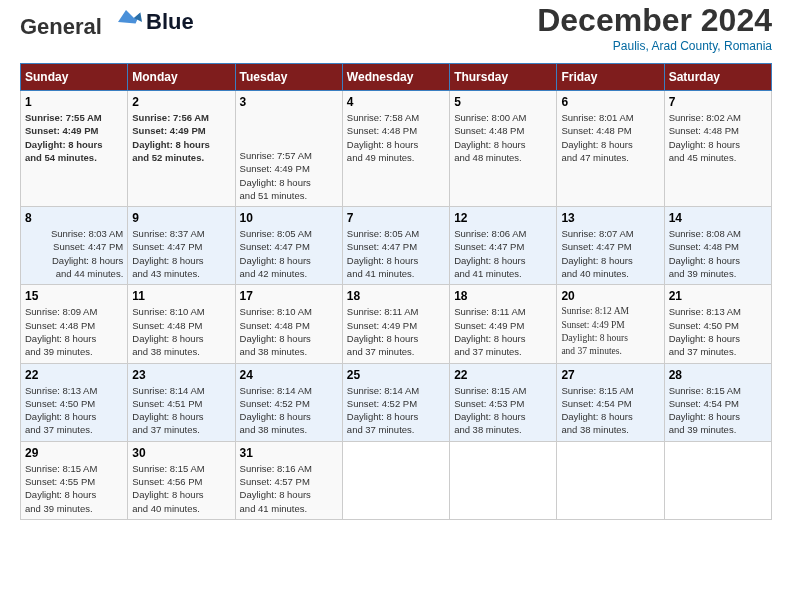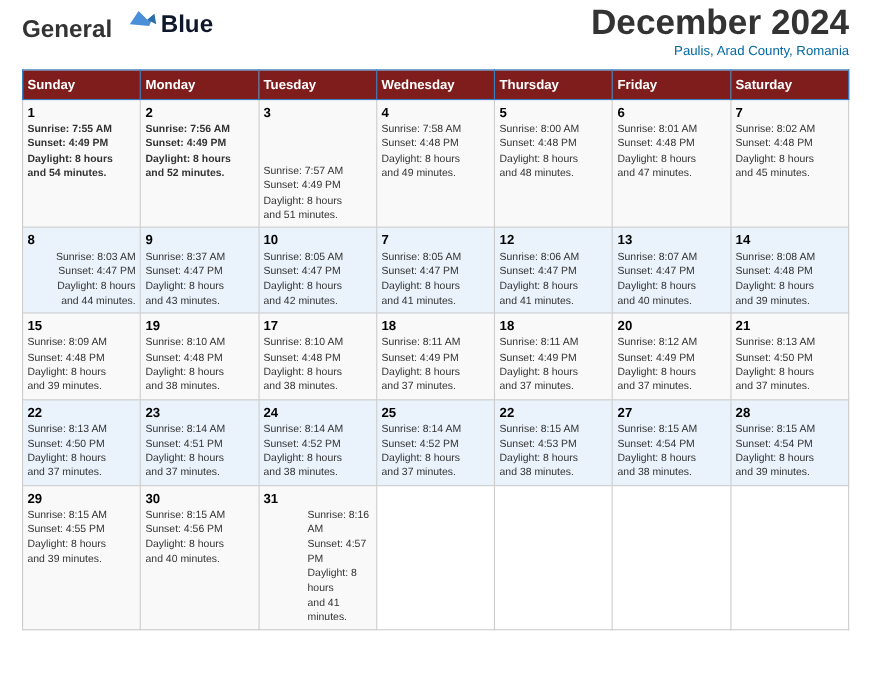--- a/index.html
+++ b/index.html
@@ -226,21 +226,21 @@
         </tr>
         <tr>
           <td>
             <span class="day-num">15</span>
             <div class="day-info" style="white-space: pre-line;">Sunrise: 8:09 AM
 Sunset: 4:48 PM
 Daylight: 8 hours
 and 39 minutes.</div>
           </td>
           <td>
-            <span class="day-num">19</span>
+            <span class="day-num">11</span>
             <div class="day-info" style="white-space: pre-line;">Sunrise: 8:10 AM
 Sunset: 4:48 PM
 Daylight: 8 hours
 and 38 minutes.</div>
           </td>
           <td>
             <span class="day-num">17</span>
             <div class="day-info" style="white-space: pre-line;">Sunrise: 8:10 AM
 Sunset: 4:48 PM
 Daylight: 8 hours
@@ -255,21 +255,21 @@
           </td>
           <td>
             <span class="day-num">18</span>
             <div class="day-info" style="white-space: pre-line;">Sunrise: 8:11 AM
 Sunset: 4:49 PM
 Daylight: 8 hours
 and 37 minutes.</div>
           </td>
           <td>
             <span class="day-num">20</span>
-            <div class="day-info" style="white-space: pre-line;">Sunrise: 8:12 AM
+            <div class="day-info" style="white-space: pre-line; font-family: Liberation Serif, serif;">Sunrise: 8:12 AM
 Sunset: 4:49 PM
 Daylight: 8 hours
 and 37 minutes.</div>
           </td>
           <td>
             <span class="day-num">21</span>
             <div class="day-info" style="white-space: pre-line;">Sunrise: 8:13 AM
 Sunset: 4:50 PM
 Daylight: 8 hours
 and 37 minutes.</div>
@@ -336,21 +336,21 @@
           </td>
           <td>
             <span class="day-num">30</span>
             <div class="day-info" style="white-space: pre-line;">Sunrise: 8:15 AM
 Sunset: 4:56 PM
 Daylight: 8 hours
 and 40 minutes.</div>
           </td>
           <td>
             <span class="day-num">31</span>
-            <div class="day-info" style="white-space: pre-line; margin-left: 40px;">Sunrise: 8:16 AM
+            <div class="day-info" style="white-space: pre-line;">Sunrise: 8:16 AM
 Sunset: 4:57 PM
 Daylight: 8 hours
 and 41 minutes.</div>
           </td>
           <td class="empty-cell"></td>
           <td class="empty-cell"></td>
           <td class="empty-cell"></td>
           <td class="empty-cell"></td>
         </tr>
       </tbody>

